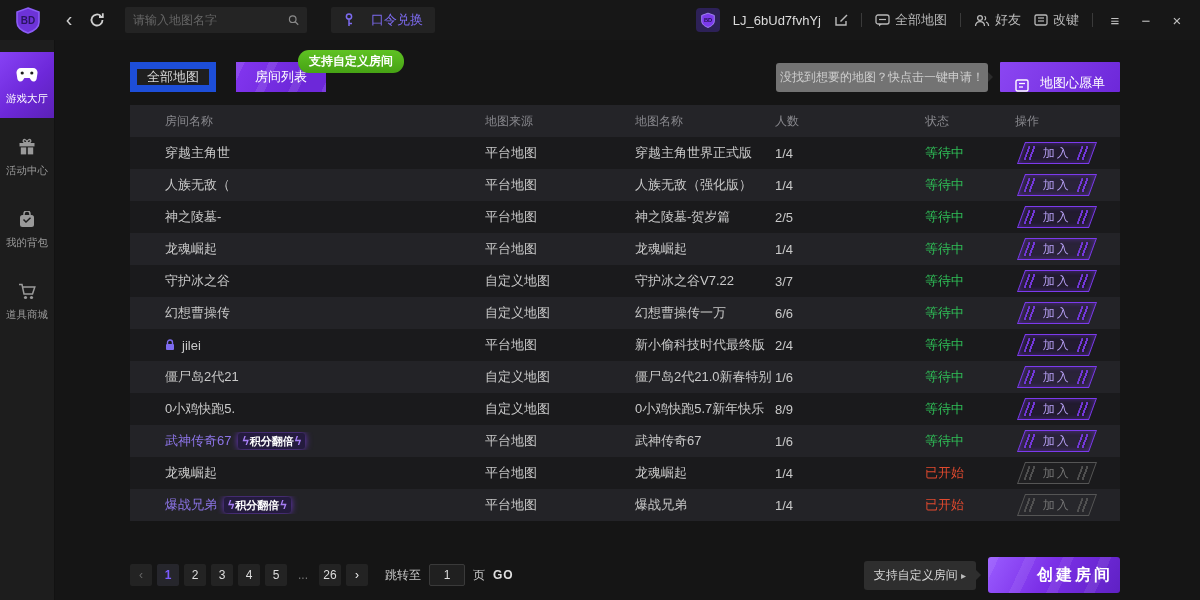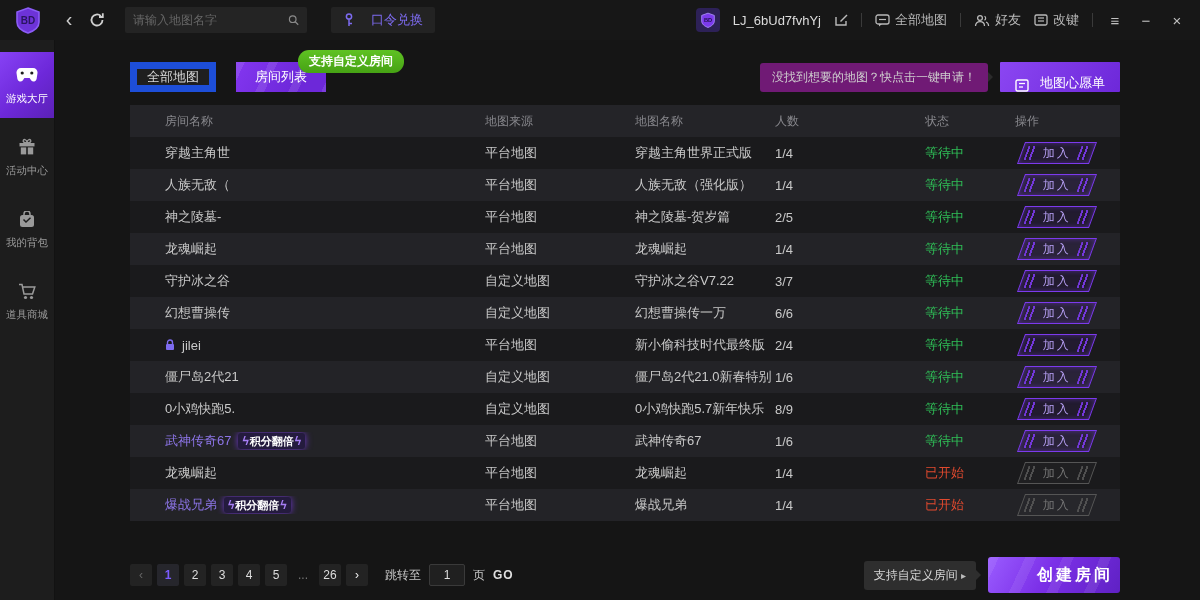--- a/index.html
+++ b/index.html
@@ -31,21 +31,21 @@
 
   
   .main { position:absolute; top:40px; left:55px; width:1145px; height:560px; background:#151515; }
   .content { margin-left:75px; width:990px; }
 
   .tabs-row { margin-top:22px; height:30px; display:flex; align-items:center; position:relative; }
   .tab-all { width:86px; height:30px; background:#1f1f1f; border:7px solid #1d4ed8; color:#d8d8d8; font-size:13px; display:flex; align-items:center; justify-content:center; cursor:pointer; }
   .tab-rooms { width:90px; height:30px; margin-left:20px; background:linear-gradient(120deg,#8336f0 0%,#6d28d9 70%); background-image:repeating-linear-gradient(115deg, rgba(255,255,255,.10) 0 8px, rgba(255,255,255,0) 8px 30px),linear-gradient(120deg,#8336f0 0%,#6d28d9 70%); color:#fff; font-size:13px; display:flex; align-items:center; justify-content:center; cursor:pointer; position:relative; }
   .custom-badge { position:absolute; left:168px; top:-12px; background:linear-gradient(180deg,#5fc223,#46a214); color:#fff; font-size:12px; font-weight:bold; padding:3px 11px; border-radius:11px; white-space:nowrap; z-index:3; }
   .tabs-right { margin-left:auto; display:flex; align-items:center; gap:12px; }
-  .hint-pill { position:relative; background:#701a75; color:#cfcfcf; font-size:12px; padding:6px 12px; border-radius:3px; white-space:nowrap; }
+  .hint-pill { position:relative; background:#737373; color:#cfcfcf; font-size:12px; padding:6px 4px; border-radius:3px; white-space:nowrap; }
   .hint-pill::after { content:""; position:absolute; right:-5px; top:50%; margin-top:-5px; border-top:5px solid transparent; border-bottom:5px solid transparent; border-left:5px solid #2b2b2b; }
   .wishlist-btn { height:30px; background:linear-gradient(120deg,#8b46f2,#6d28d9); color:#fff; font-size:13px; display:flex; align-items:flex-end; gap:11px; padding:0 15px; cursor:pointer; border-radius:1px; }
 
   
   .table { margin-top:13px; }
   .thead { display:flex; align-items:center; height:32px; background:#242428; color:#87878c; font-size:12px; }
   .trow { display:flex; align-items:center; height:32px; background:#1a1a1c; font-size:13px; color:#c9c9c9; }
   .trow.alt { background:#232327; }
   .c1 { width:355px; padding-left:35px; display:flex; align-items:center; gap:7px; overflow:hidden; white-space:nowrap; }
   .c2 { width:150px; } .c3 { width:140px; white-space:nowrap; } .c4 { width:150px; } .c5 { width:90px; }

